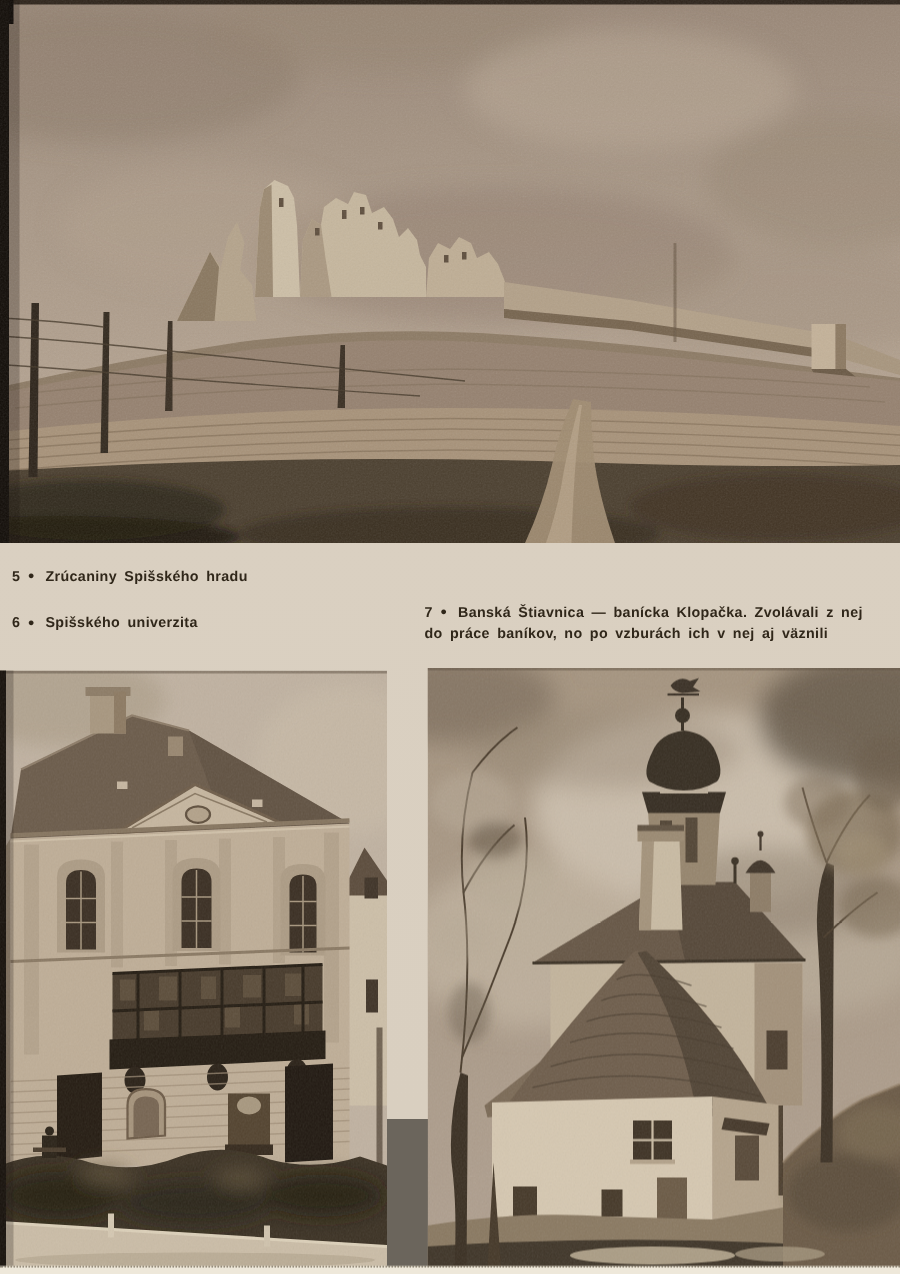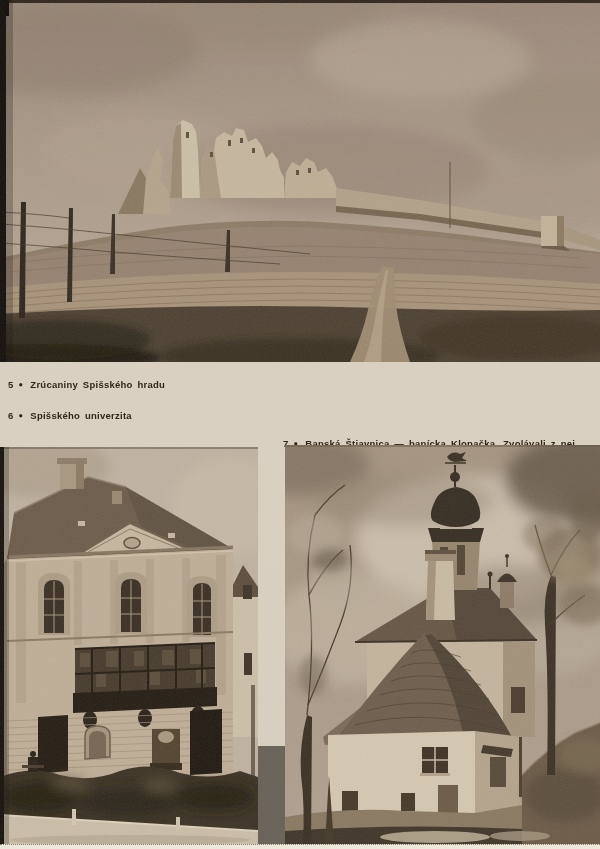--- a/index.html
+++ b/index.html
@@ -16,21 +16,21 @@
   .photo-br{left:285px;top:445px;width:315px;height:400px;}
   .cap{
     position:absolute;color:#30271a;font-weight:700;font-size:9.5px;
     letter-spacing:.25px;word-spacing:2px;white-space:nowrap;
   }
   .cap .num{margin-right:5px;}
   .cap .dot{font-size:7.5px;vertical-align:1px;margin-right:7px;}
   .cap5{left:8px;top:379px;}
   .cap6{left:8px;top:410px;}
   .cap7{left:283px;top:401px;white-space:normal;width:300px;line-height:13.5px;}
-  .cap7 .line{white-space:nowrap;margin-top:36px;}
+  .cap7 .line{white-space:nowrap;}
   .bottom-strip{
     position:absolute;left:0;top:844px;width:600px;height:5px;
     background:#eee8da;border-top:1px dotted #837a69;
   }
 </style>
 </head>
 <body>
 
 <div class="page">
 
@@ -142,20 +142,21 @@
   <div class="cap cap5">
     <span class="num">5</span><span class="dot">●</span><span>Zrúcaniny Spišského hradu</span>
   </div>
   <div class="cap cap6">
     <span class="num">6</span><span class="dot">●</span><span>Spišského univerzita</span>
   </div>
   <div class="cap cap7">
     <div class="line">
       <span class="num">7</span><span class="dot">●</span><span>Banská Štiavnica — banícka Klopačka. Zvolávali z nej</span>
     </div>
+    <div class="line">do práce baníkov, no po vzburách ich v nej aj väznili</div>
   </div>
 
   <div class="photo photo-bl">
     <svg width="258" height="398" viewBox="0 0 258 398" xmlns="http://www.w3.org/2000/svg">
       <defs>
         <filter id="lb6" x="-60%" y="-60%" width="220%" height="220%">
             <feGaussianBlur stdDeviation="6"></feGaussianBlur>
           </filter>
         <filter id="lgrain">
             <feTurbulence type="fractalNoise" baseFrequency="0.9" numOctaves="2"></feTurbulence>

